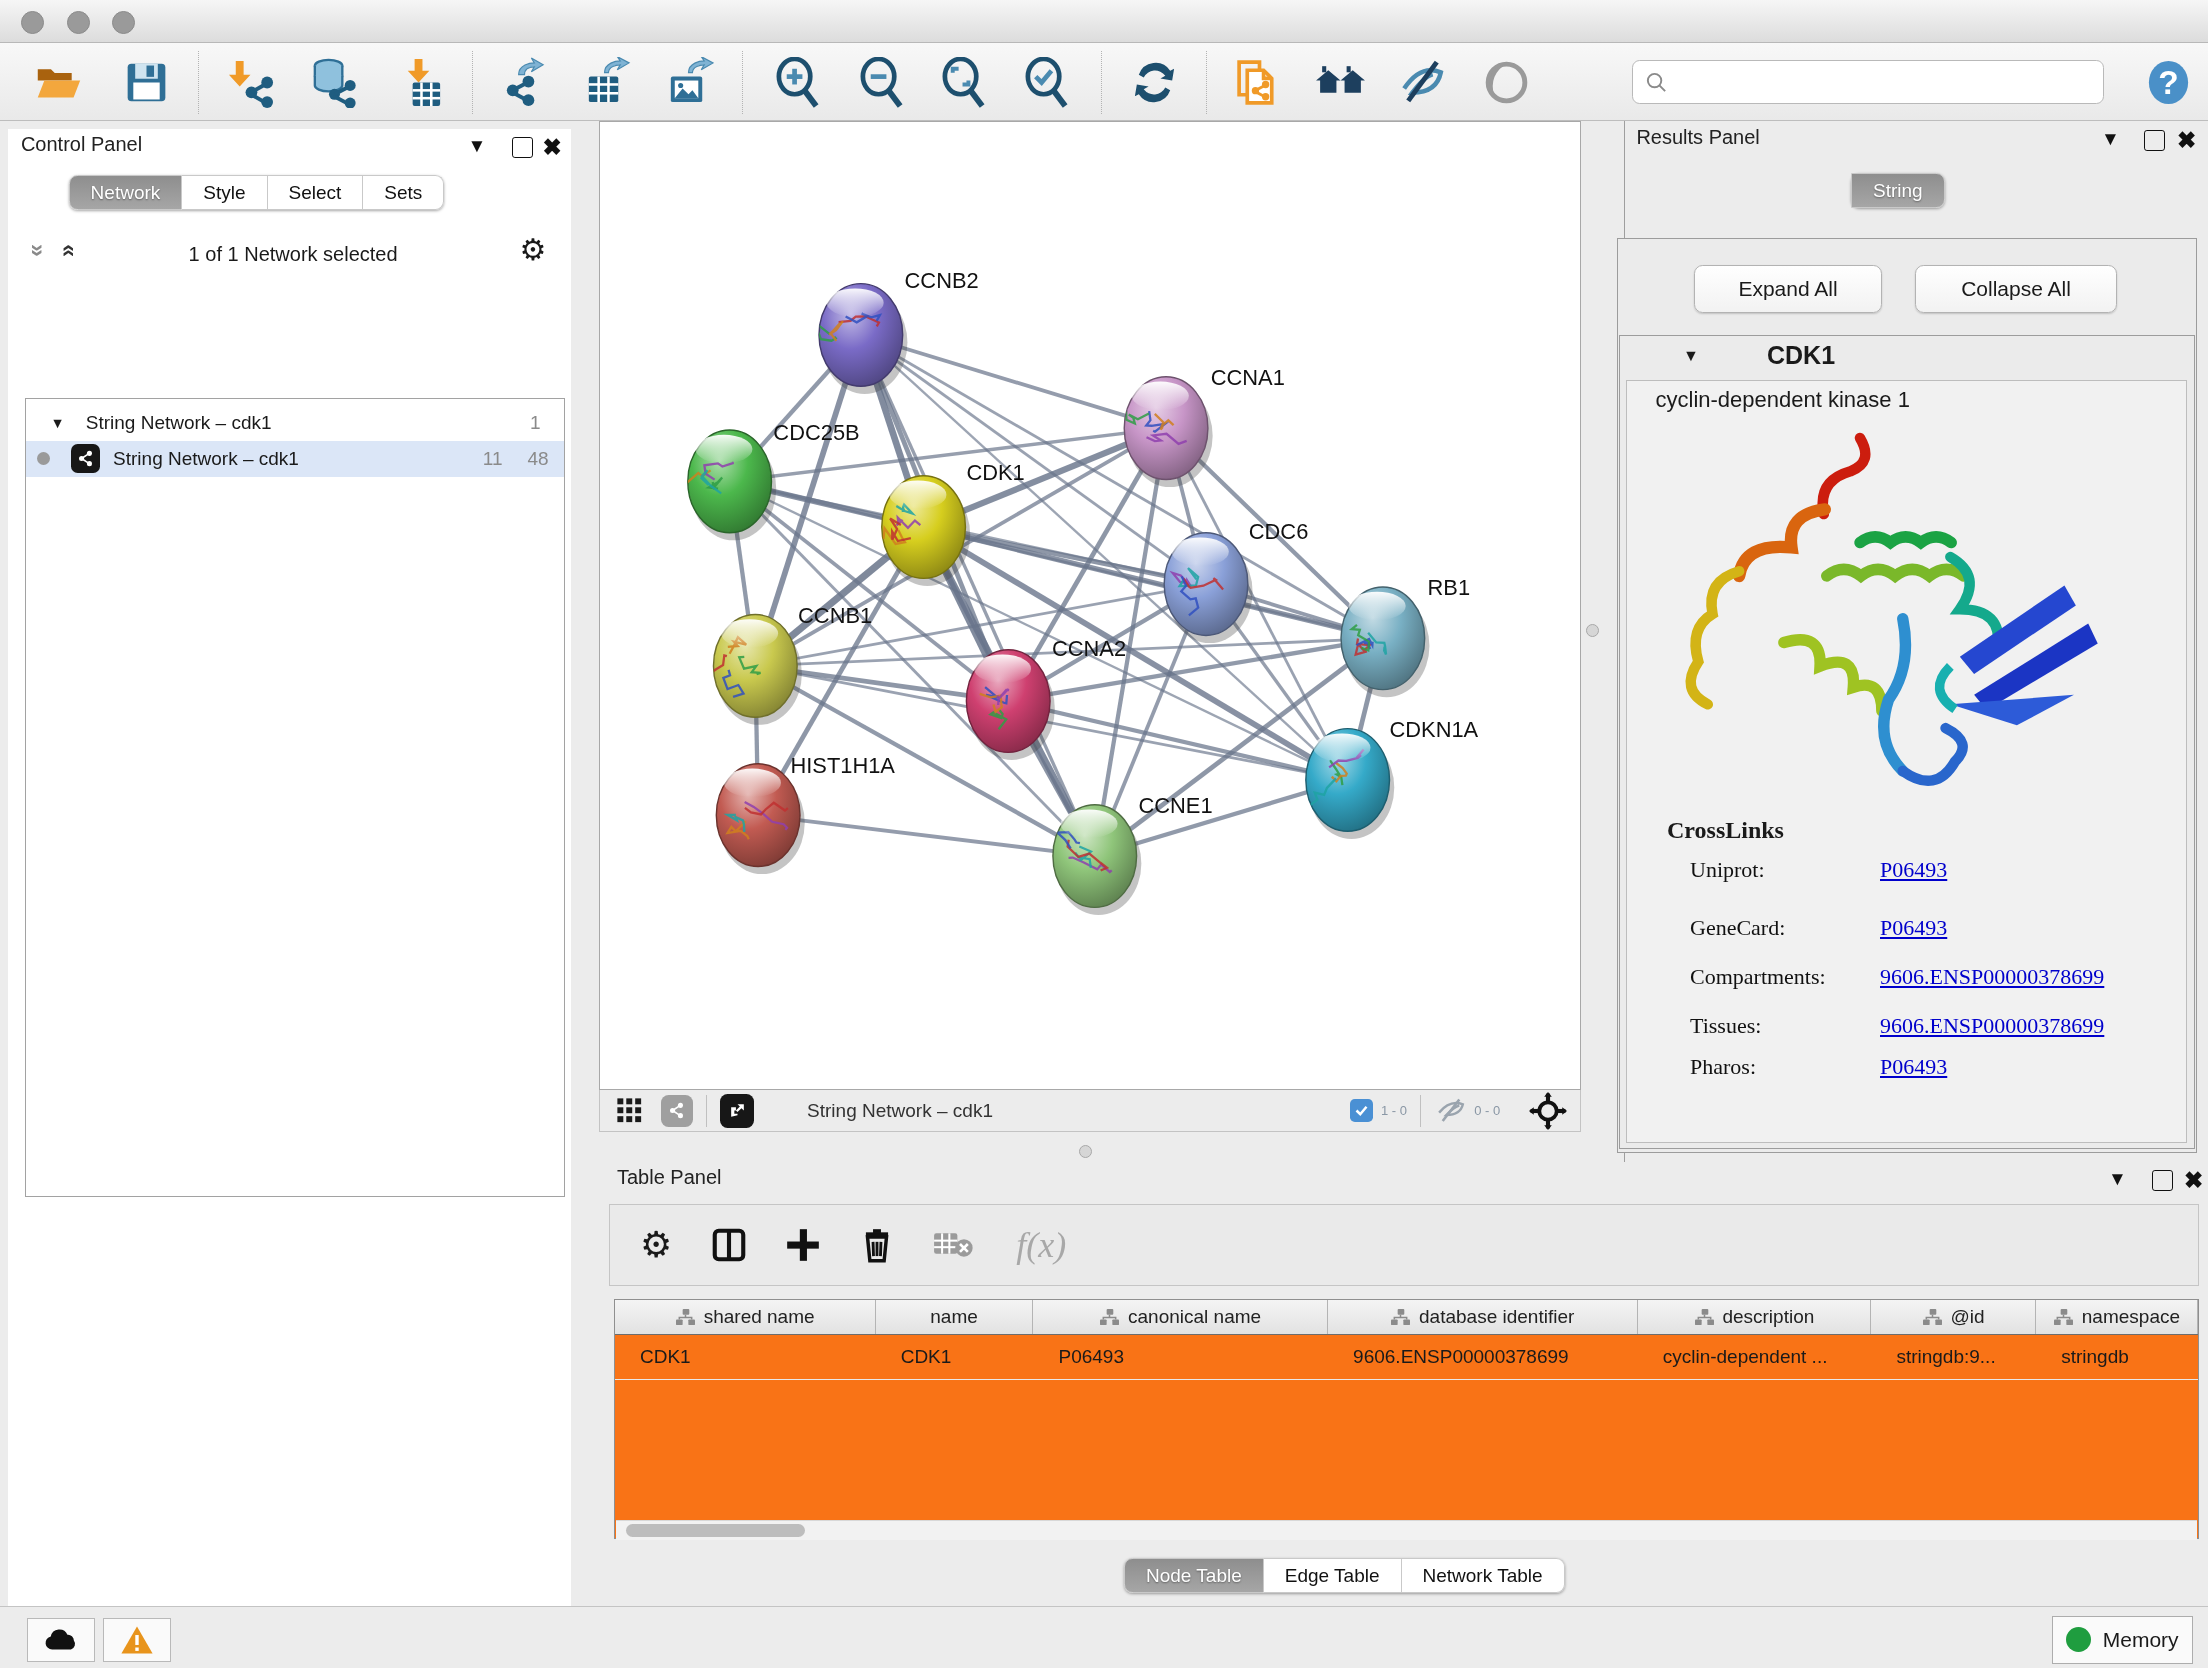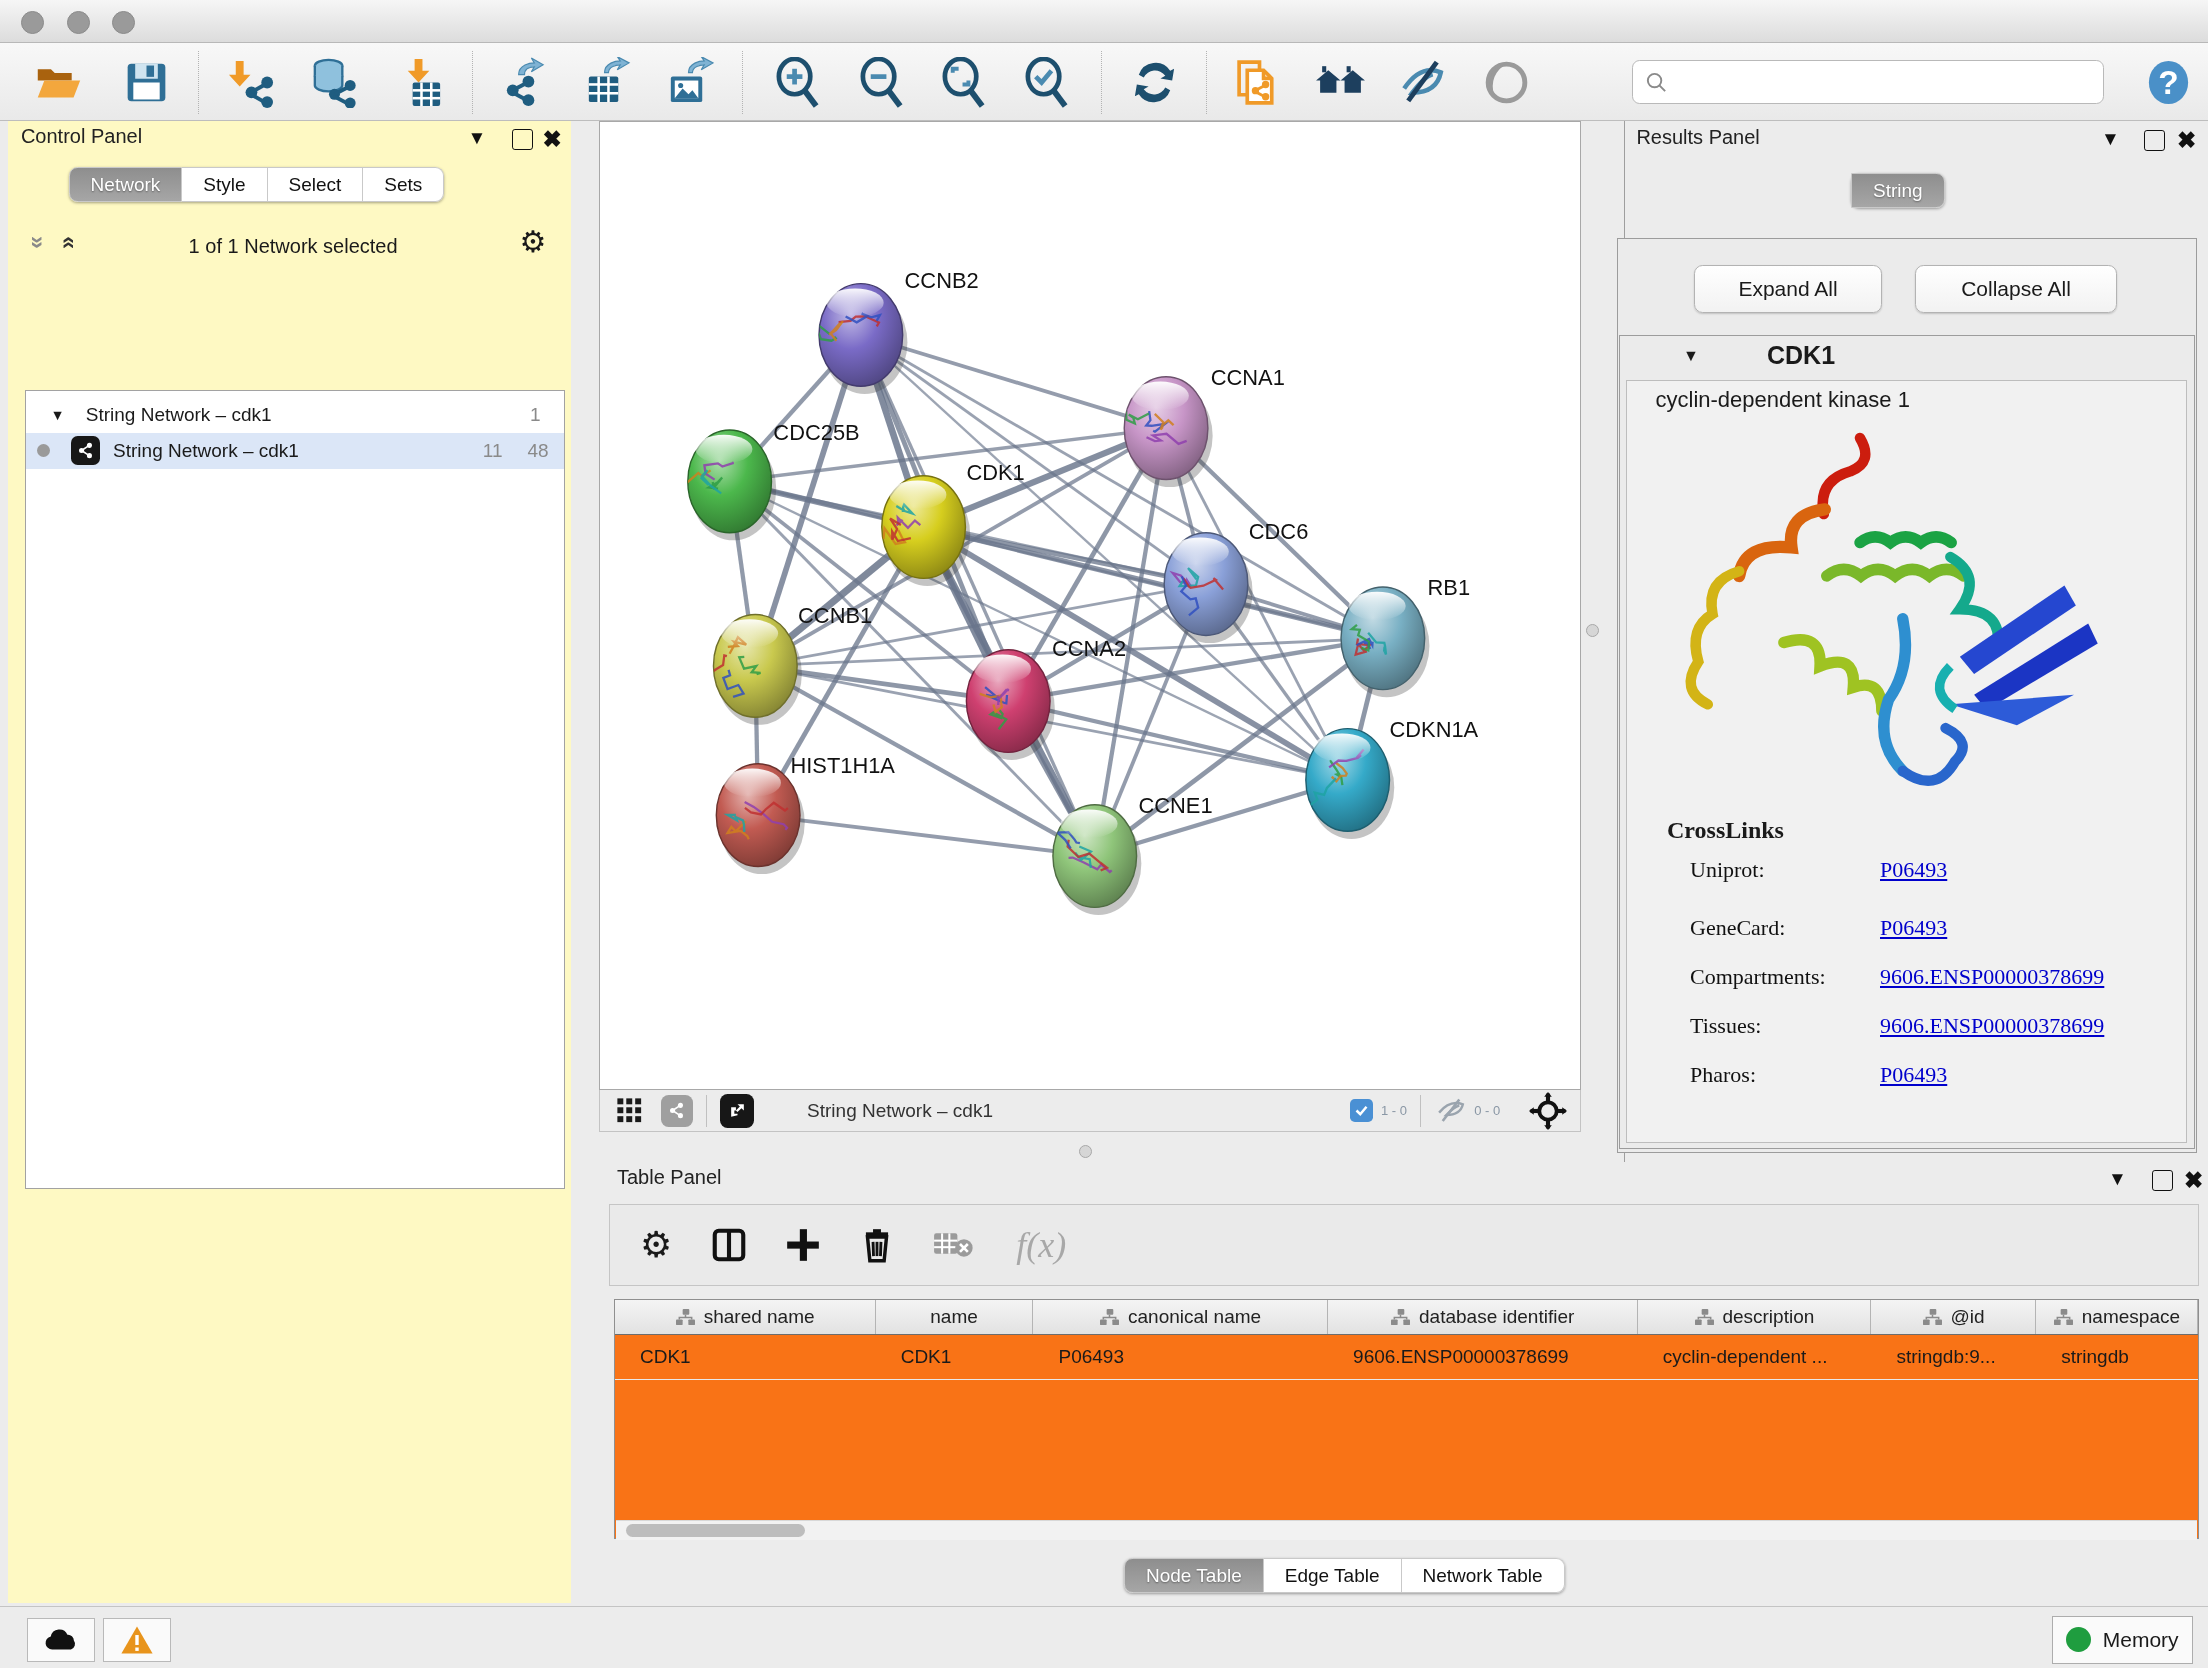--- a/index.html
+++ b/index.html
@@ -24,21 +24,21 @@
   .panel-title{font-size:20px;color:#222;}
   .pctl{font-size:19px;color:#111;}
   .sqbtn{width:21px;height:21px;border:1.9px solid #111;border-radius:2.9px;box-sizing:border-box;}
   .seg{display:flex;border-radius:8.6px;box-shadow:0 1px 2.9px rgba(0,0,0,.35);text-align:right;}
   .seg .tab{font-size:19px;padding:5.7px 21px;background:#fff;color:#111;border:1px solid #c9c9c9;
     border-left:none;display:flex;align-items:center;justify-content:center;}
   .seg .tab:first-child{border-left:1px solid #c9c9c9;border-radius:8.6px 0 0 8.6px;}
   .seg .tab:last-child{border-radius:0 8.6px 8.6px 0;}
   .seg .tab.sel{background:linear-gradient(#8e8e8e,#a6a6a6);color:#fff;text-shadow:0 1px 1.9px rgba(0,0,0,.4);}
   
-  .ctl-bg{left:7.6px;top:121px;width:563px;height:1482px;background:#fef9c3;}
+  .ctl-bg{left:7.6px;top:129px;width:563px;height:1482px;background:#ffffff;}
   .list-box{left:17px;top:269px;width:538px;height:797px;background:#fff;border:1px solid #a2a2a2;}
   .tree-row{height:36px;display:flex;align-items:center;font-size:19px;}
   .tree-row.sel{background:#dbe6f7;}
   .cnt{color:#8a8a8a;}
   .share-badge{width:28.5px;height:28.5px;background:#171717;border-radius:6.7px;display:flex;align-items:center;justify-content:center;}
   
   .net-canvas{left:599px;top:121px;width:982px;height:969px;background:#fff;border:1px solid #a8a8a8;box-sizing:border-box;}
   .view-toolbar{left:599px;top:1090px;width:982px;height:42px;background:#ececec;
     border:1px solid #c3c3c3;border-top:none;display:flex;align-items:center;box-sizing:border-box;}
   .vt-div{width:0;height:32px;border-left:1px solid #c0c0c0;margin:0 13.3px;}
@@ -697,21 +697,21 @@
      <span class="serif xl-link">P06493</span>
    </div>
       <div style="display:flex;margin-bottom:23px">
      <span class="serif xl-label" style="width:190px">GeneCard:</span>
      <span class="serif xl-link">P06493</span>
    </div>
       <div style="display:flex;margin-bottom:23px">
      <span class="serif xl-label" style="width:190px">Compartments:</span>
      <span class="serif xl-link">9606.ENSP00000378699</span>
    </div>
-      <div style="display:flex;margin-bottom:23px">
+      <div style="display:flex;margin-bottom:15px">
      <span class="serif xl-label" style="width:190px">Tissues:</span>
      <span class="serif xl-link">9606.ENSP00000378699</span>
    </div>
       <div style="display:flex;margin-bottom:23px">
      <span class="serif xl-label" style="width:190px">Pharos:</span>
      <span class="serif xl-link">P06493</span>
    </div>
     </div>
 </div>
 

